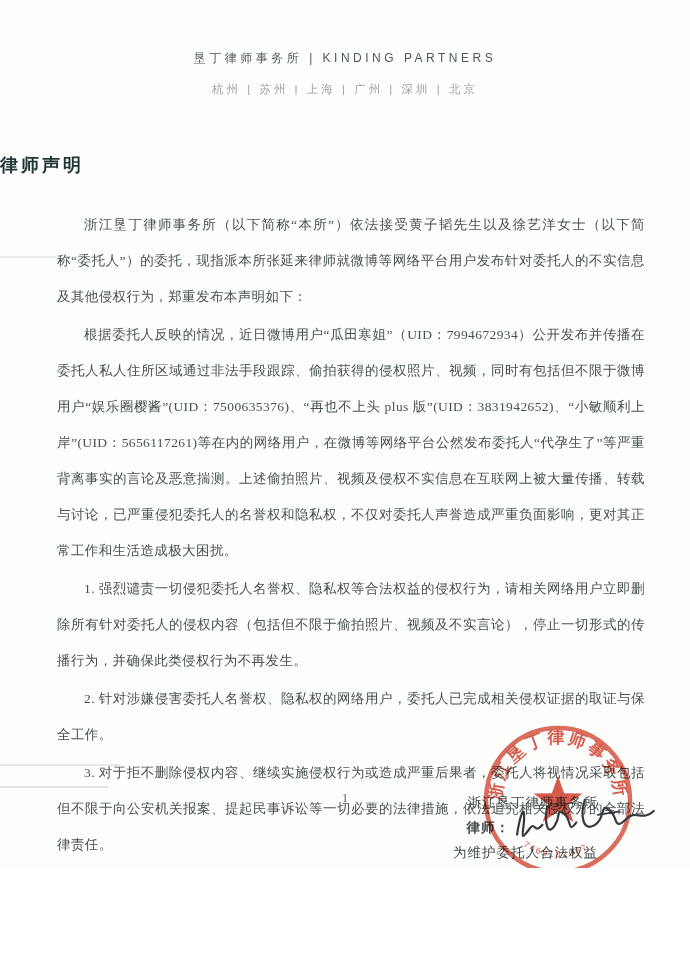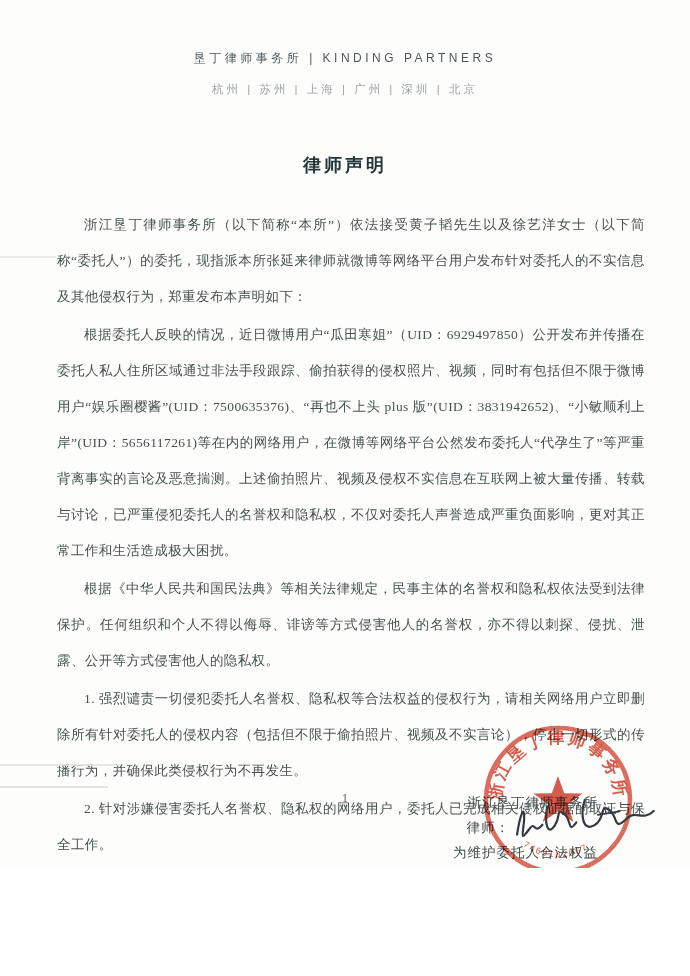--- a/index.html
+++ b/index.html
@@ -28,21 +28,20 @@
   }
   .cities-line {
     margin-top: 15px;
     font-size: 11.5px;
     letter-spacing: 3px;
     color: #9aa3a6;
   }
   
   .doc-title {
     margin-top: 56px;
-    text-align: center;
     font-size: 18px;
     font-weight: bold;
     letter-spacing: 3px;
     color: #223638;
   }
   
   .body-block {
     margin: 30px 45px 0 57px;
     font-size: 13.5px;
     line-height: 36px;
@@ -61,21 +60,21 @@
   .sign-block {
     position: absolute;
     top: 790px;
     right: 92px;
     text-align: right;
     font-size: 13.5px;
     line-height: 25px;
     color: #3f4b49;
     letter-spacing: 1px;
   }
-  .sign-block .lawyer-row { padding-right: 88px; }
+  .sign-block .lawyer-row { padding-right: 88px; font-weight: bold; }
   
   .seal {
     position: absolute;
     left: 478px;
     top: 720px;
     width: 160px;
     height: 160px;
     opacity: 0.85;
     mix-blend-mode: multiply;
     pointer-events: none;
@@ -114,22 +113,21 @@
 
   <div class="letterhead">
     <div class="firm-line">垦丁律师事务所 | KINDING PARTNERS</div>
     <div class="cities-line">杭州 | 苏州 | 上海 | 广州 | 深圳 | 北京</div>
   </div>
 
   <h1 class="doc-title">律师声明</h1>
 
   <div class="body-block">
     <p>浙江垦丁律师事务所（以下简称“本所”）依法接受黄子韬先生以及徐艺洋女士（以下简称“委托人”）的委托，现指派本所张延来律师就微博等网络平台用户发布针对委托人的不实信息及其他侵权行为，郑重发布本声明如下：</p>
-    <p>根据委托人反映的情况，近日微博用户“瓜田寒姐”（UID：6929497850）公开发布并传播在委托人私人住所区域通过非法手段跟踪、偷拍获得的侵权照片、视频，同时有包括但不限于微博用户“娱乐圈樱酱”(UID：7500635376)、“再也不上头 plus 版”(UID：3831942652)、“小敏顺利上岸”(UID：5656117261)等在内的网络用户，在微博等网络平台公然发布委托人“代孕生了”等严重背离事实的言论及恶意揣测。上述偷拍照片、视频及侵权不实信息在互联网上被大量传播、转载与讨论，已严重侵犯委托人的名誉权和隐私权，不仅对委托人声誉造成严重负面影响，更对其正常工作和生活造成极大困扰。</p>
-    <p>根据《中华人民共和国民法典》等相关法律规定，民事主体的名誉权和隐私权依法受到法律保护。任何组织和个人不得以侮辱、诽谤等方式侵害他人的名誉权，亦不得以刺探、侵扰、泄露、公开等方式侵害他人的隐私权。</p>
+    <p>根据委托人反映的情况，近日微博用户“瓜田寒姐”（UID：7994672934）公开发布并传播在委托人私人住所区域通过非法手段跟踪、偷拍获得的侵权照片、视频，同时有包括但不限于微博用户“娱乐圈樱酱”(UID：7500635376)、“再也不上头 plus 版”(UID：3831942652)、“小敏顺利上岸”(UID：5656117261)等在内的网络用户，在微博等网络平台公然发布委托人“代孕生了”等严重背离事实的言论及恶意揣测。上述偷拍照片、视频及侵权不实信息在互联网上被大量传播、转载与讨论，已严重侵犯委托人的名誉权和隐私权，不仅对委托人声誉造成严重负面影响，更对其正常工作和生活造成极大困扰。</p>
     <p>1. 强烈谴责一切侵犯委托人名誉权、隐私权等合法权益的侵权行为，请相关网络用户立即删除所有针对委托人的侵权内容（包括但不限于偷拍照片、视频及不实言论），停止一切形式的传播行为，并确保此类侵权行为不再发生。</p>
     <p>2. 针对涉嫌侵害委托人名誉权、隐私权的网络用户，委托人已完成相关侵权证据的取证与保全工作。</p>
     <p>3. 对于拒不删除侵权内容、继续实施侵权行为或造成严重后果者，委托人将视情况采取包括但不限于向公安机关报案、提起民事诉讼等一切必要的法律措施，依法追究相关侵权方的全部法律责任。</p>
   </div>
 
   <div class="sign-block">
     <div>浙江垦丁律师事务所</div>
     <div class="lawyer-row">律师：</div>
     <div>为维护委托人合法权益</div>
   </div>

